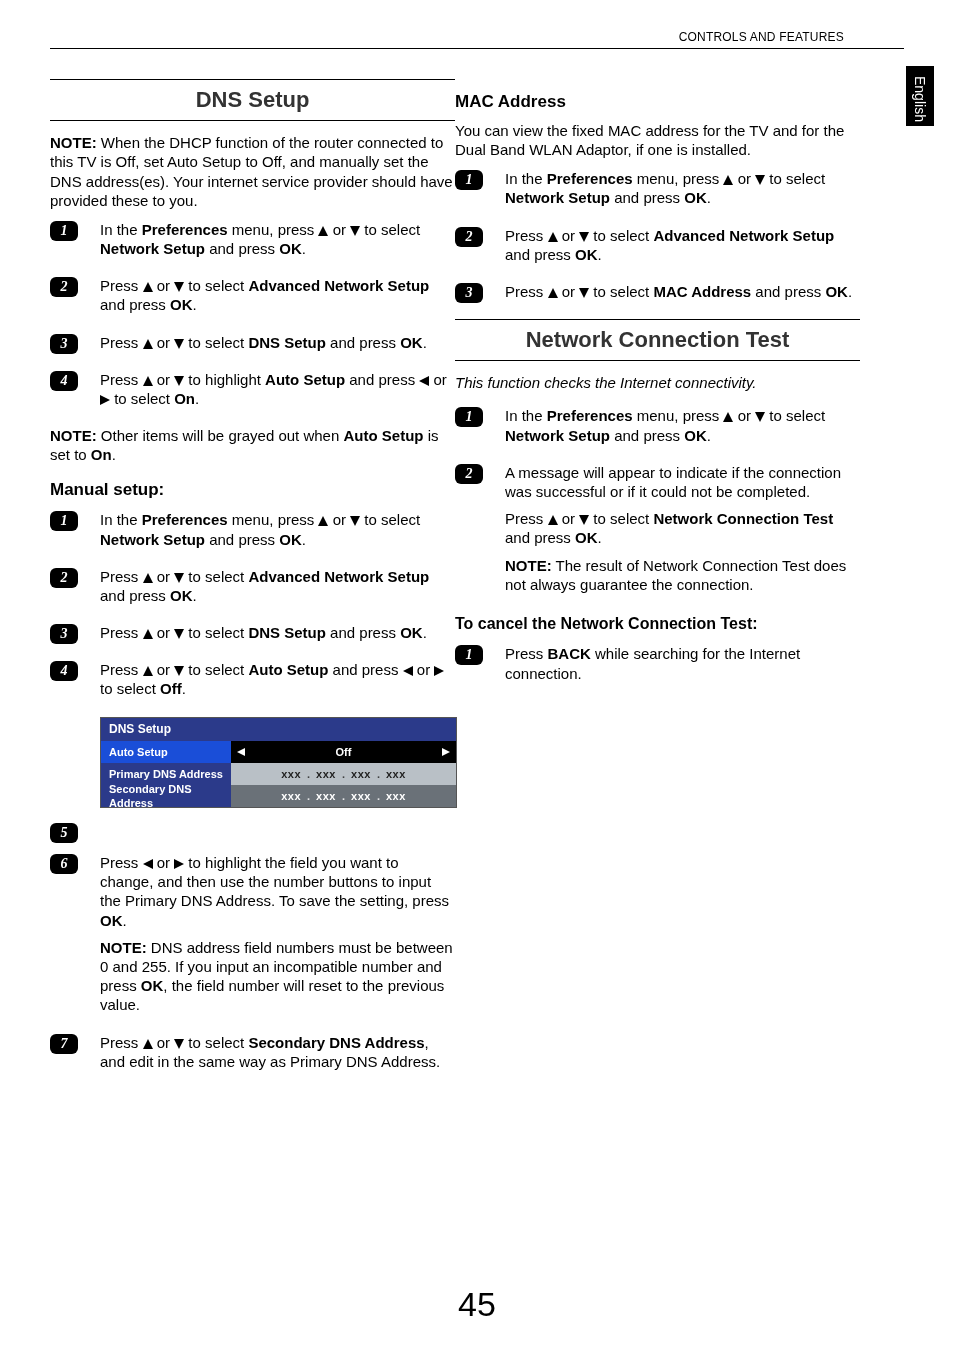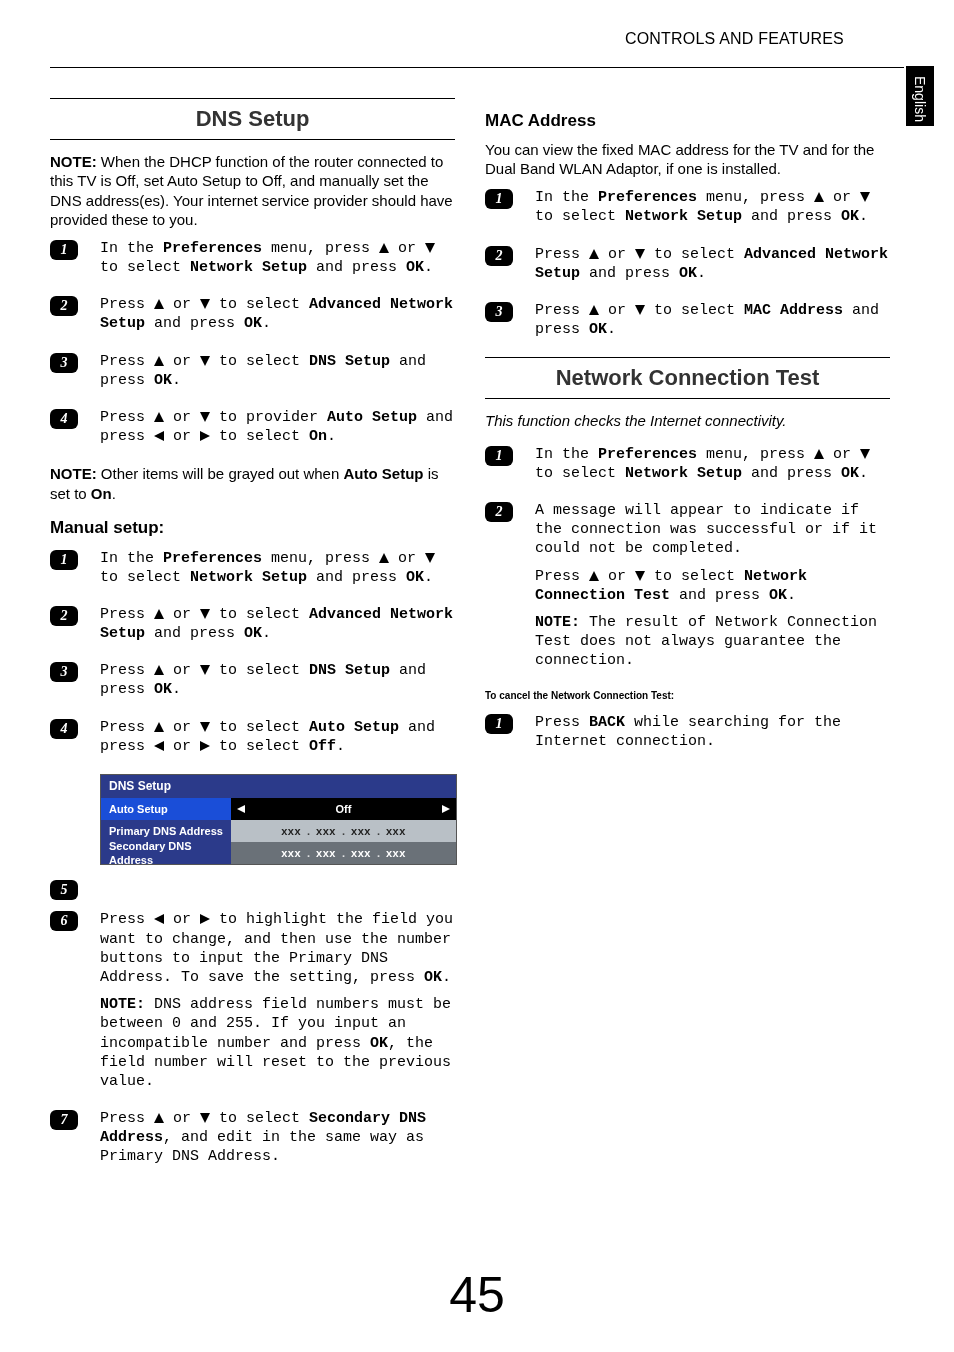--- a/index.html
+++ b/index.html
@@ -12,24 +12,24 @@
     position: relative;
     background: #fff;
   }
   .page {
     padding: 30px 50px 30px 50px;
     box-sizing: border-box;
     position: relative;
     height: 100%;
   }
   .header-line {
-    font-size: 16px;
+    font-size: 12px;
     text-align: right;
     padding-right: 60px;
-    padding-bottom: 19px;
+    padding-bottom: 4px;
     border-bottom: 1px solid #000;
     margin-bottom: 20px;
     letter-spacing: 0.2px;
   }
   .side-tab {
     position: absolute;
     right: 20px;
     top: 66px;
     width: 28px;
     height: 60px;
@@ -38,21 +38,20 @@
     writing-mode: vertical-rl;
     text-orientation: mixed;
     font-size: 14px;
     text-align: center;
     line-height: 28px;
     padding-top: 6px;
     box-sizing: border-box;
   }
   .columns {
     display: flex;
-    gap: 30px;
   }
   .col {
     width: 405px;
     font-size: 15px;
     line-height: 1.28;
   }
   .section-title {
     border-top: 1px solid #000;
     border-bottom: 1px solid #000;
     text-align: center;
@@ -62,21 +61,21 @@
     margin: 10px 0 12px 0;
     color: #333;
   }
   .sub-head {
     font-weight: bold;
     font-size: 17px;
     margin: 14px 0 8px 0;
   }
   .sub-head-small {
     font-weight: bold;
-    font-size: 10px;
+    font-size: 16px;
     margin: 12px 0 8px 0;
   }
   p { margin: 8px 0; }
   .note-label { font-weight: bold; }
   .step {
     display: flex;
     align-items: flex-start;
     margin: 10px 0;
   }
   .step-num {
@@ -90,21 +89,21 @@
     background: #000;
     color: #fff;
     border-radius: 6px;
     font-weight: bold;
     font-size: 14px;
     font-style: italic;
     text-align: center;
     line-height: 20px;
     font-family: Georgia, 'Times New Roman', serif;
   }
-  .step-body { flex: 1; font-family: Liberation Mono, monospace; }
+  .step-body { flex: 1; }
   .step-body p { margin: 0 0 8px 0; }
   b { font-weight: bold; }
   .tri-up, .tri-down, .tri-left, .tri-right {
     display: inline-block;
     width: 0; height: 0;
     vertical-align: -1px;
   }
   .tri-up    { border-left: 5px solid transparent; border-right: 5px solid transparent; border-bottom: 10px solid #000; }
   .tri-down  { border-left: 5px solid transparent; border-right: 5px solid transparent; border-top: 10px solid #000; }
   .tri-left  { border-top: 5px solid transparent; border-bottom: 5px solid transparent; border-right: 10px solid #000; }
@@ -163,21 +162,21 @@
   .italic-note {
     font-style: italic;
     text-align: left;
     margin: 10px 0 14px 0;
   }
   .page-number {
     position: absolute;
     bottom: 28px;
     left: 0; right: 0;
     text-align: center;
-    font-size: 50px;
+    font-size: 34px;
   }
 </style>
 </head>
 <body>
 
 <div class="page">
   <div class="header-line">CONTROLS AND FEATURES</div>
   <div class="side-tab">English</div>
 
   <div class="columns">
@@ -214,21 +213,21 @@
             <p>
           <span>Press </span><span class="tri-up"></span><span> or </span><span class="tri-down"></span><span> to select </span><b>DNS Setup</b><span> and press </span><b>OK</b><span>.</span>
         </p>
           </div>
       </div>
 
       <div class="step">
         <div class="step-num"><span class="step-num-badge">4</span></div>
         <div class="step-body">
             <p>
-          <span>Press </span><span class="tri-up"></span><span> or </span><span class="tri-down"></span><span> to provider </span><b>Auto Setup</b><span> and press </span><span class="tri-left"></span><span> or </span><span class="tri-right"></span><span> to select </span><b>On</b><span>.</span>
+          <span>Press </span><span class="tri-up"></span><span> or </span><span class="tri-down"></span><span> to highlight </span><b>Auto Setup</b><span> and press </span><span class="tri-left"></span><span> or </span><span class="tri-right"></span><span> to select </span><b>On</b><span>.</span>
         </p>
           </div>
       </div>
 
       <p>
         <span class="note-label">NOTE:</span><span> Other items will be grayed out when </span><b>Auto Setup</b><span> is set to </span><b>On</b><span>.</span>
       </p>
 
       <div class="sub-head">Manual setup:</div>
 

